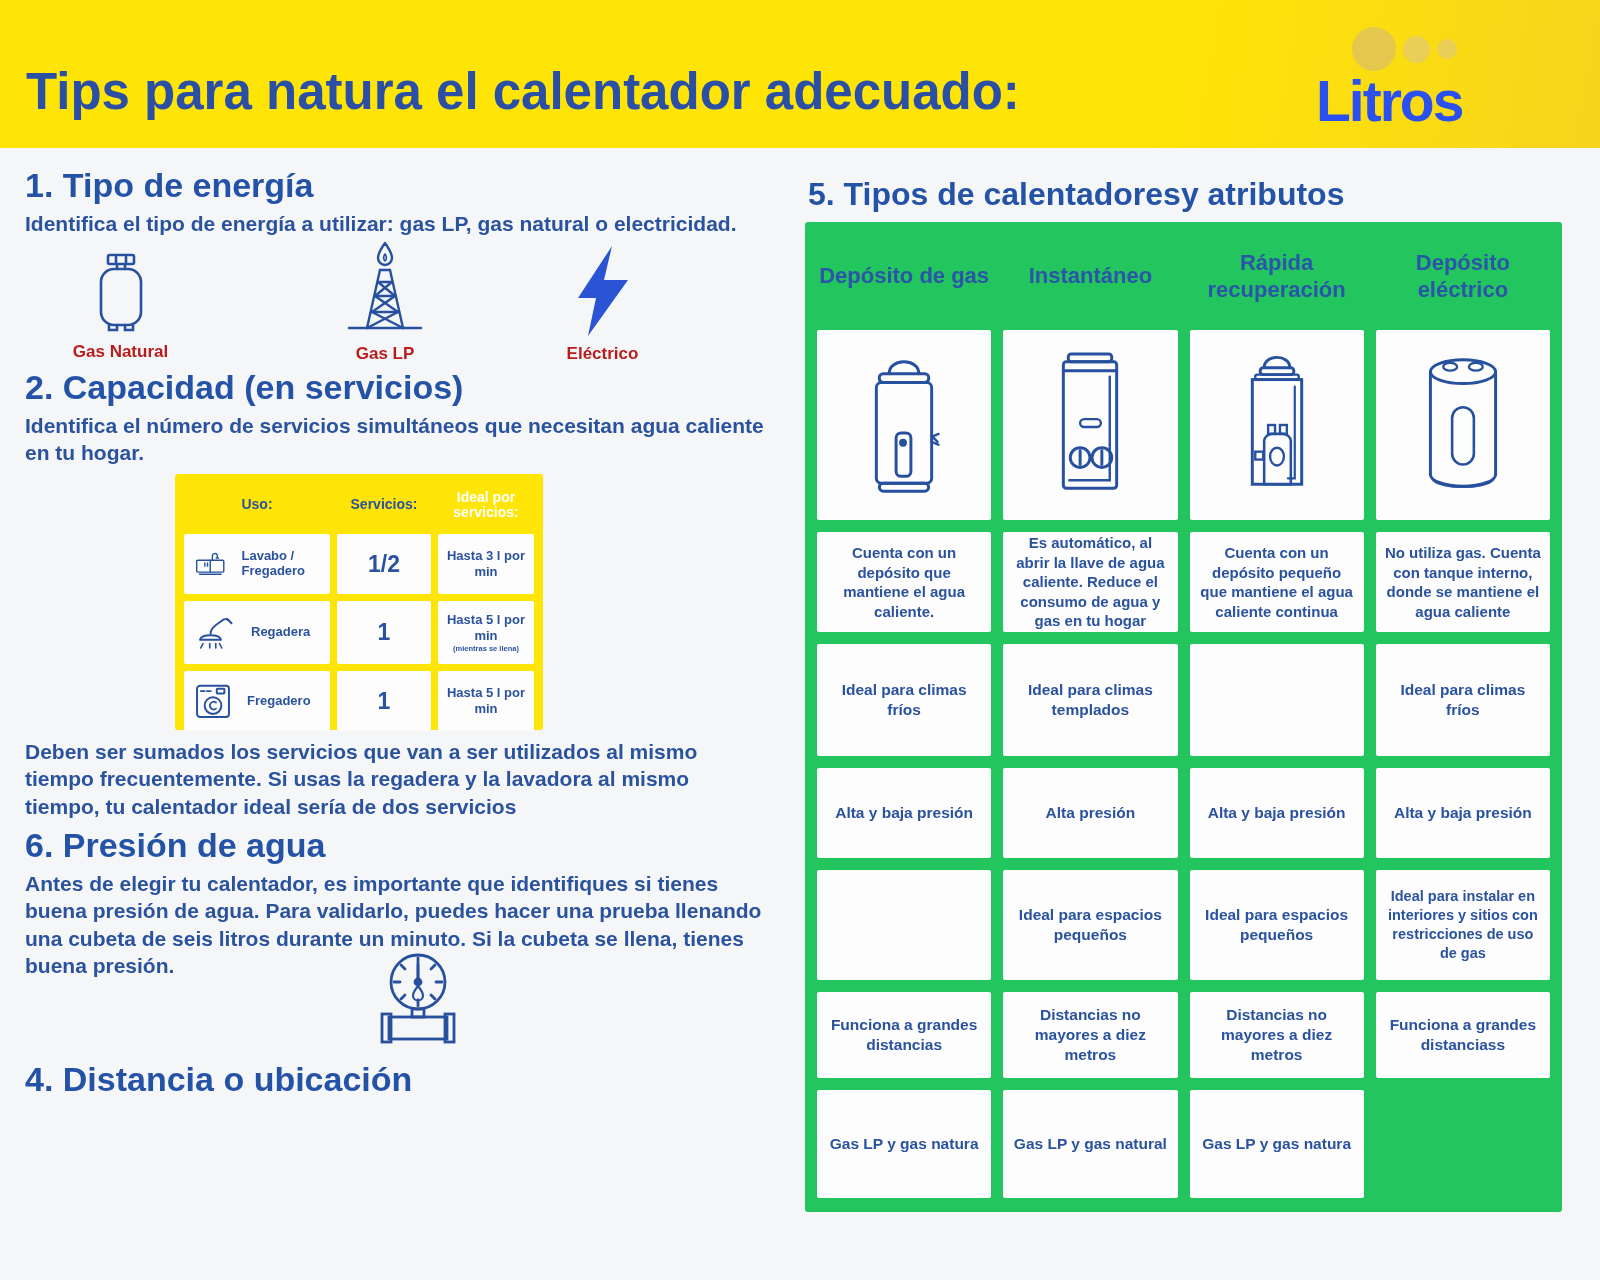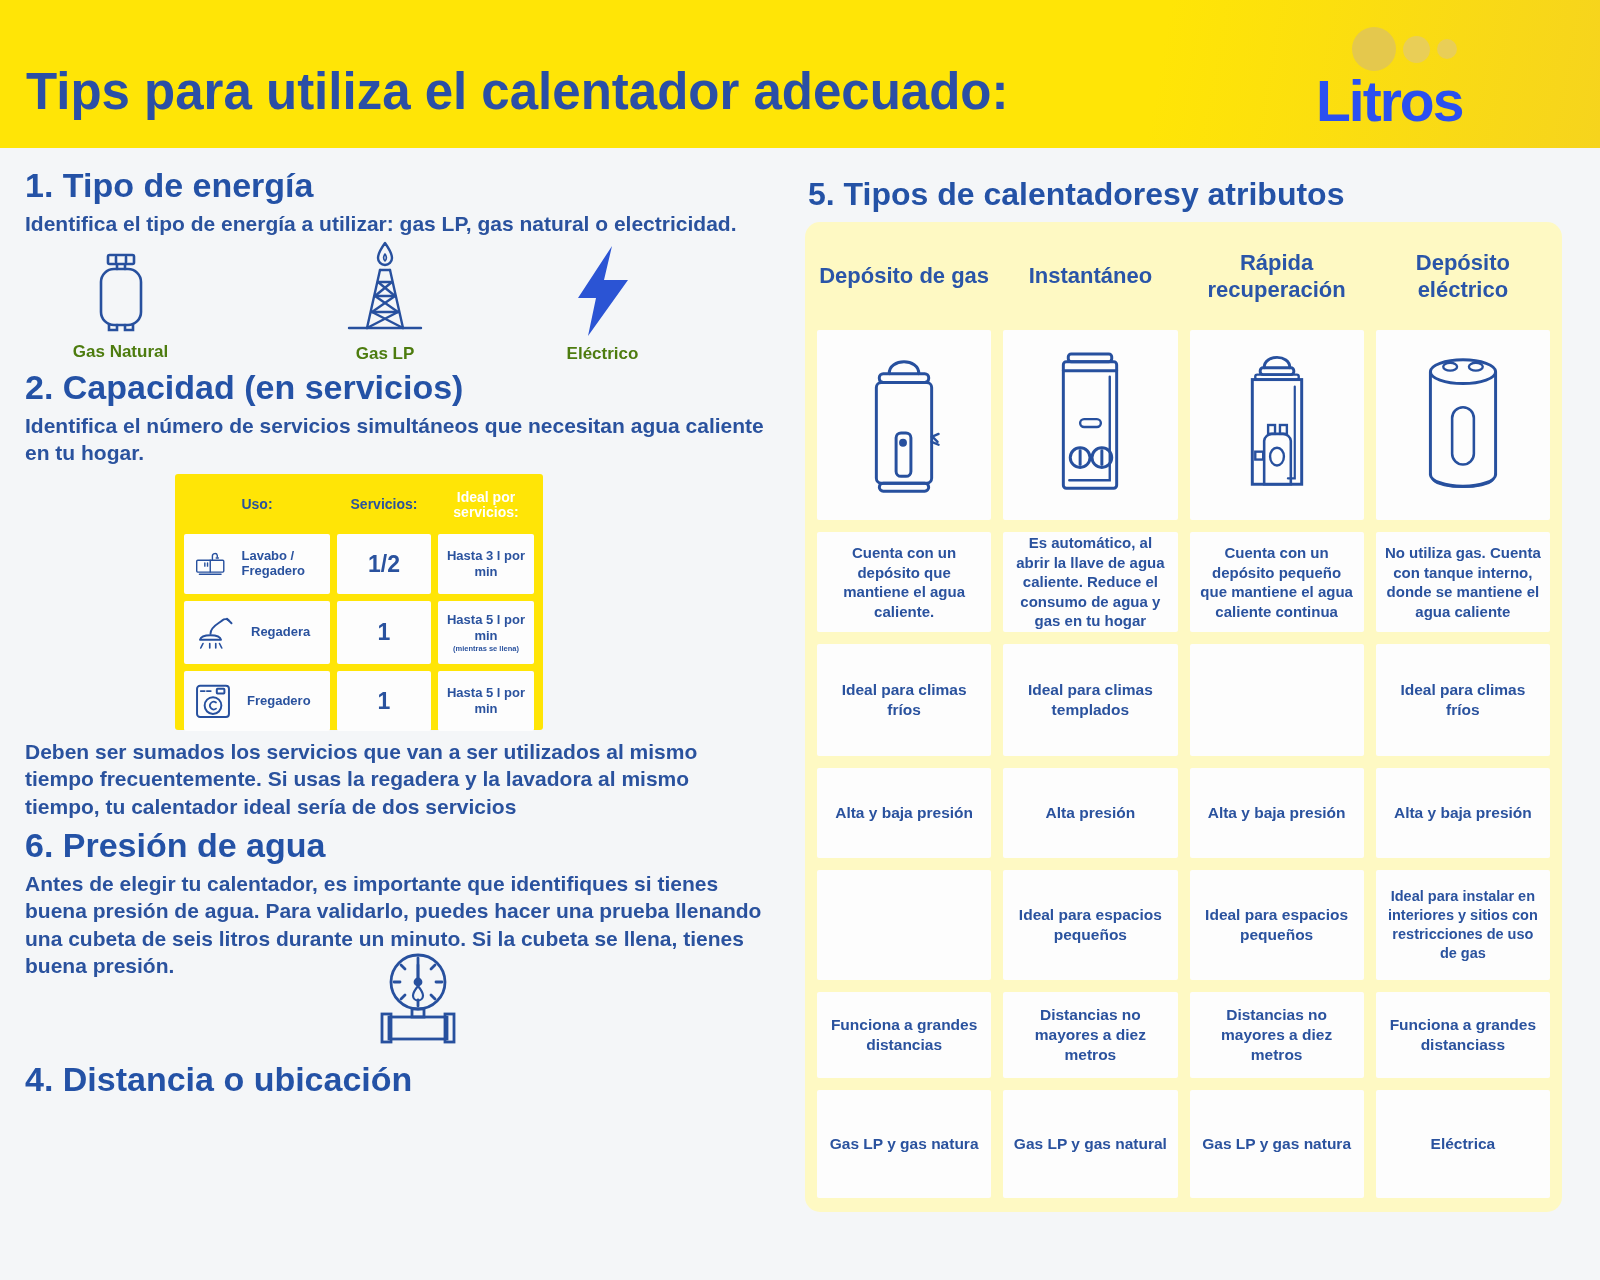--- a/index.html
+++ b/index.html
@@ -25,21 +25,21 @@
   .dot.d1 { width:44px; height:44px; }
   .dot.d2 { width:27px; height:27px; background:#e9ce57; }
   .dot.d3 { width:20px; height:20px; background:#e9ce57; }
   .logo-text { font-size:57px; font-weight:800; color:#2b50f0; letter-spacing:-2px; line-height:1.05; }
 
   
   .sec-title { position:absolute; font-size:34px; font-weight:800; color:#2452a6; }
   .sec-body  { position:absolute; font-size:21px; font-weight:700; color:#2a529e; line-height:1.3; }
 
   .energy-item { position:absolute; text-align:center; }
-  .energy-item .elabel { font-size:17px; font-weight:700; color:#4d7c0f; margin-top:8px; }
+  .energy-item .elabel { font-size:17px; font-weight:700; color:#b91c1c; margin-top:8px; }
 
   
   .cap-table {
     position:absolute; left:175px; top:474px; width:368px; height:256px;
     background:#ffe506; border-radius:3px;
     display:grid; grid-template-columns:146px 94px 96px; grid-template-rows:44px 60px 63px 60px;
     gap:7px; padding:9px;
   }
   .cap-h { display:flex; align-items:center; justify-content:center; text-align:center;
            font-size:14px; font-weight:800; color:#2a529e; line-height:1.1; }
@@ -48,42 +48,42 @@
               justify-content:center; text-align:center; color:#2a529e; }
   .cap-use { justify-content:flex-start; padding-left:10px; gap:15px; text-align:left; }
   .cap-use .ulabel { font-size:13px; font-weight:800; line-height:1.15; }
   .cap-serv { font-size:23px; font-weight:800; }
   .cap-lit { flex-direction:column; font-size:13px; font-weight:800; line-height:1.2; }
   .cap-lit .note { font-size:7.5px; font-weight:700; margin-top:1px; }
 
   
   .types-table {
     position:absolute; left:805px; top:222px; width:757px; height:990px;
-    background:#fef9c3; border-radius:15px;
+    background:#22c55e; border-radius:3px;
     display:grid; grid-template-columns:repeat(4, 1fr);
     grid-template-rows:84px 190px 100px 112px 90px 110px 86px 108px;
     gap:12px; padding:12px;
   }
   .tt-head { display:flex; align-items:center; justify-content:center; text-align:center;
              font-size:22px; font-weight:800; color:#2a55a8; line-height:1.25; }
   .tt-cell { background:#fdfdfd; border-radius:2px; display:flex; align-items:center;
              justify-content:center; text-align:center; padding:6px 8px;
              font-size:15.5px; font-weight:700; color:#2a529e; line-height:1.3; }
   .tt-cell.desc { font-size:15px; }
   .tt-icon { padding:0; }
 
   svg { display:block; }
 </style>
 </head>
 <body>
 
 <div class="page">
 
   <div class="banner">
-    <div class="banner-title">Tips para utiliza el calentador adecuado:</div>
+    <div class="banner-title">Tips para natura el calentador adecuado:</div>
     <div class="logo">
       <div class="logo-dots">
         <span class="dot d1"></span>
           <span class="dot d2"></span>
           <span class="dot d3"></span>
       </div>
       <div class="logo-text">Litros</div>
     </div>
   </div>
 
@@ -316,16 +316,15 @@
     <div class="tt-cell" style="font-size:14.5px;">Ideal para instalar en interiores y sitios con restricciones de uso de gas</div>
 
     <div class="tt-cell">Funciona a grandes distancias</div>
     <div class="tt-cell">Distancias no mayores a diez metros</div>
     <div class="tt-cell">Distancias no mayores a diez metros</div>
     <div class="tt-cell">Funciona a grandes distanciass</div>
 
     <div class="tt-cell">Gas LP y gas natura</div>
     <div class="tt-cell">Gas LP y gas natural</div>
     <div class="tt-cell">Gas LP y gas natura</div>
-    <div class="tt-cell">Eléctrica</div>
   </div>
 
 </div>
 
 </body></html>

